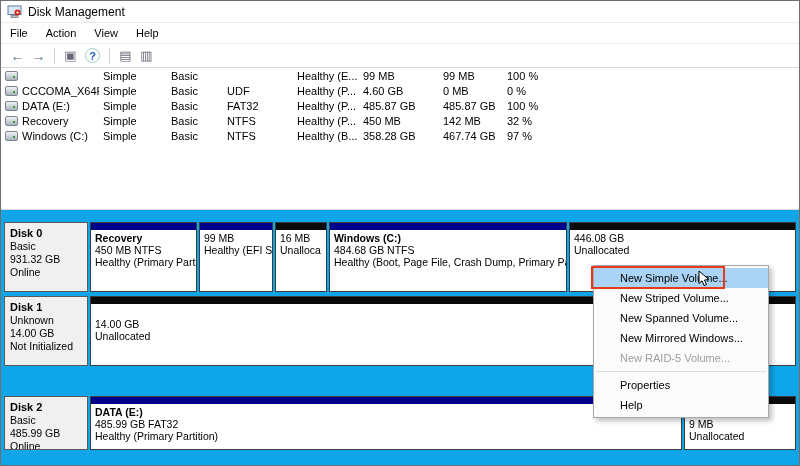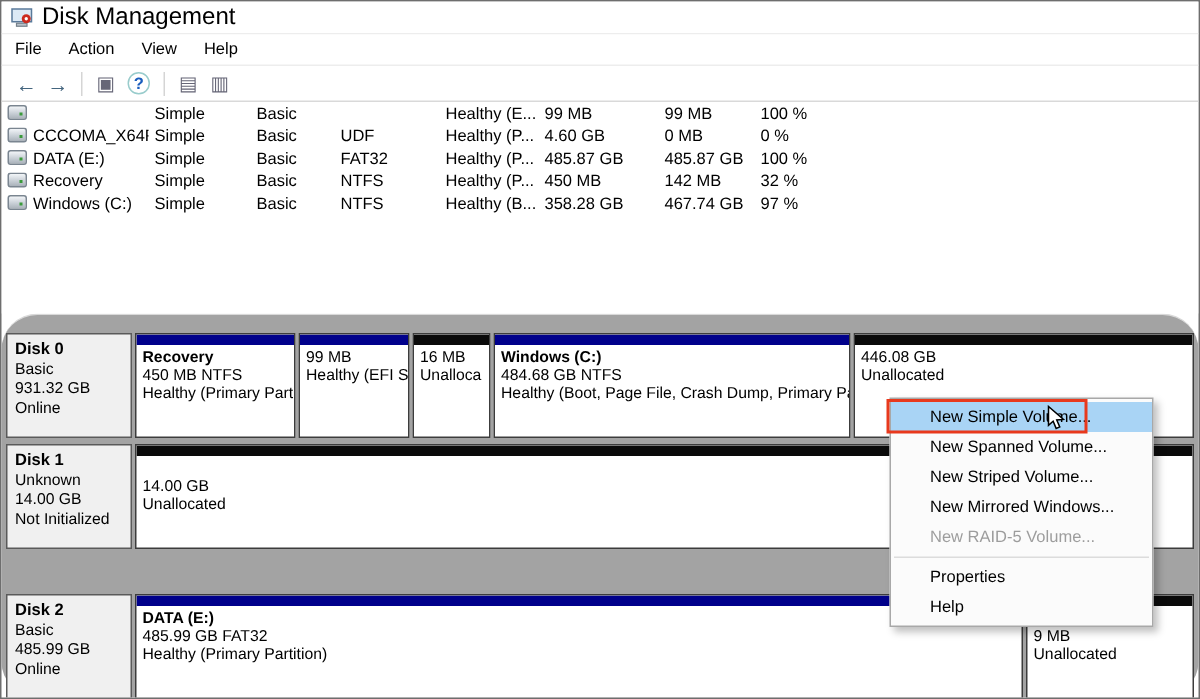--- a/index.html
+++ b/index.html
@@ -4,21 +4,21 @@
 <style>
   * { margin:0; padding:0; box-sizing:border-box; }
   html,body { width:800px; height:466px; background:#fff; overflow:hidden;
     font-family:"Liberation Sans", sans-serif; font-size:11px; color:#000; }
   .window { position:relative; width:800px; height:466px; border:1px solid #6e6e6e; background:#fff; overflow:hidden; }
 
   
   .titlebar { position:absolute; top:0; left:0; right:0; height:22px; display:flex; align-items:center;
     padding-left:6px; background:#fff; border-bottom:1px solid #ededed; }
   .app-icon { margin-right:6px; flex:none; }
-  .titlebar-text { font-size:16px; }
+  .titlebar-text { font-size:12px; }
 
   
   .menubar { position:absolute; top:22px; left:0; right:0; height:20px; display:flex; align-items:center; background:#fff; }
   .menu-item { padding:2px 9px; cursor:default; }
 
   
   .toolbar { position:absolute; top:42px; left:0; right:0; height:25px; display:flex; align-items:center;
     padding-left:6px; border-top:1px solid #ededed; border-bottom:1px solid #d9d9d9; background:#fff; }
   .tb-icon { width:21px; height:19px; display:inline-flex; align-items:center; justify-content:center;
     font-size:13px; color:#4a5a6a; }
@@ -36,25 +36,25 @@
   .lv-cell { padding:0 4px; white-space:nowrap; overflow:hidden; }
   .c1{width:98px;flex:none;} .c2{width:68px;flex:none;} .c3{width:56px;flex:none;} .c4{width:70px;flex:none;}
   .c5{width:66px;flex:none;} .c6{width:80px;flex:none;} .c7{width:64px;flex:none;} .c8{width:71px;flex:none;}
   .cfill{flex:1;border-right:none;}
   .vol-icon { display:inline-block; width:13px; height:10px; border:1px solid #7a8590; border-radius:2px;
     background:linear-gradient(180deg,#f2f5f8 0%,#c6cdd4 60%,#aab2ba 100%); margin-right:4px;
     vertical-align:-1px; position:relative; }
   .vol-icon::after { content:""; position:absolute; right:2px; bottom:2px; width:2px; height:2px; background:#3a9a3a; }
 
   
-  .graph-panel { position:absolute; top:208px; left:0; right:0; bottom:0; background:#a3a3a3; border-top:1px solid #d9d9d9;border-radius:24px; }
+  .graph-panel { position:absolute; top:208px; left:0; right:0; bottom:0; background:#0ea5e9; border-top:1px solid #d9d9d9; }
   .disk-row { position:absolute; left:3px; right:3px; display:flex; }
   .disk-row.d0 { top:12px; height:70px; }
   .disk-row.d1 { top:86px; height:70px; }
-  .disk-row.d2 { top:186px; height:70px; }
+  .disk-row.d2 { top:186px; height:54px; }
   .disk-label { width:84px; flex:none; border:1px solid #5a5a5a; background:#f0f0f0; padding:3px 5px; overflow:hidden; }
   .dl-name { font-weight:bold; font-size:11px; line-height:14px; }
   .dl-line { font-size:10.5px; line-height:13px; white-space:nowrap; }
   .partitions { flex:1; display:flex; margin-left:2px; }
   .part { border:1px solid #3c3c3c; background:#fff; overflow:hidden; margin-left:2px; flex:none; }
   .part:first-child { margin-left:0; }
   .stripe { height:7px; }
   .part.primary .stripe { background:#00008b; }
   .part.unalloc .stripe { background:#0a0a0a; }
   .ptext { padding:2px 4px; font-size:10.5px; line-height:12px; white-space:nowrap; overflow:hidden; }
@@ -265,22 +265,22 @@
   </div>
 
   <div class="context-menu">
     <div class="cm-item highlight">
       <span>New Simple Volume...</span>
       <span class="red-annotation"></span>
       <svg class="mouse-cursor" width="12" height="17" viewBox="0 0 12 17">
         <path d="M1 1 L1 13.5 L4.1 10.8 L6.1 15.6 L8.5 14.6 L6.5 10 L11 9.6 Z" fill="#ffffff" stroke="#000000" stroke-width="1"></path>
       </svg>
     </div>
+    <div class="cm-item">New Striped Volume...</div>
     <div class="cm-item">New Spanned Volume...</div>
-    <div class="cm-item">New Striped Volume...</div>
     <div class="cm-item">New Mirrored Windows...</div>
     <div class="cm-item disabled">New RAID-5 Volume...</div>
     <div class="cm-sep"></div>
     <div class="cm-item">Properties</div>
     <div class="cm-item">Help</div>
   </div>
 
 </div>
 
 </body></html>

